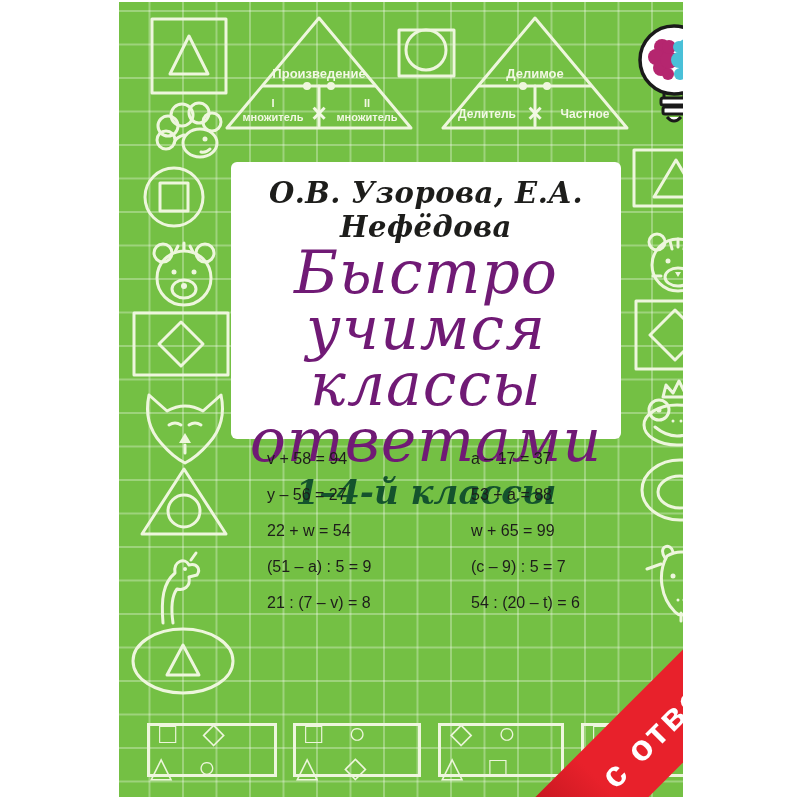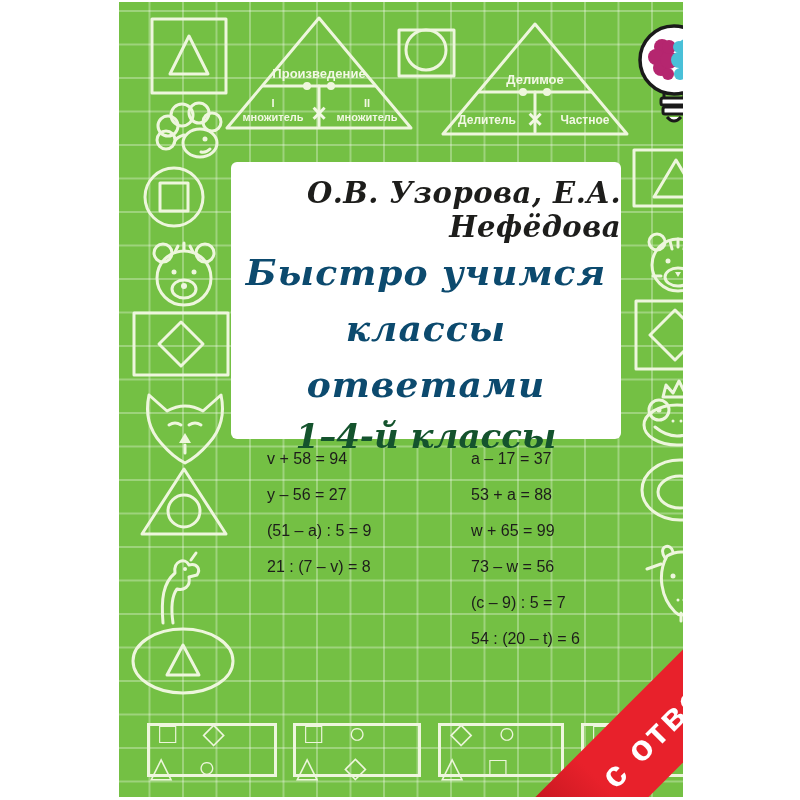--- a/index.html
+++ b/index.html
@@ -12,23 +12,23 @@
            linear-gradient(90deg, rgba(255,255,255,.30) 2px, transparent 2px);
          background-size:33.5px 33.5px;background-position:-4px 8px;margin-left:24px;}
   .deco{position:absolute;}
   .deco svg{display:block;}
   .lin{stroke:#eef6dd;stroke-width:3;fill:none;stroke-linecap:round;stroke-linejoin:round;}
   .fil{fill:#eef6dd;stroke:none;}
   .diaglabel{fill:#f2f8e4;font-family:"Liberation Sans",sans-serif;font-weight:bold;}
   .panel{position:absolute;left:112px;top:160px;width:390px;height:277px;background:#ffffff;
          border-radius:6px;text-align:center;}
   .authors{margin-top:14px;font-family:"DejaVu Serif",serif;font-style:italic;font-weight:bold;
-           font-size:29px;color:#1d1d1b;letter-spacing:.5px;text-align:right;}
-  .title-line{font-family:"DejaVu Serif",serif;font-style:italic;font-weight:bold;
-              font-size:36px;line-height:56px;color:#0c4a6e;letter-spacing:1px;}
+           font-size:29px;color:#1d1d1b;letter-spacing:.5px;}
+  .title-line{font-family:"DejaVu Serif",serif;font-style:italic;font-weight:normal;
+              font-size:60px;line-height:56px;color:#701a75;letter-spacing:1px;}
   .subtitle{margin-top:4px;font-family:"DejaVu Serif",serif;font-style:italic;font-weight:bold;
             font-size:34px;color:#14532d;}
   .eq-col{position:absolute;top:439px;color:#1d1d1b;font-size:16px;line-height:36px;}
   .eq-col.left{left:148px;}
   .eq-col.right{left:352px;}
   .strip{position:absolute;top:721px;height:48px;border:3px solid #eef6dd;
          display:flex;align-items:center;justify-content:center;
          color:#eef6dd;font-size:29px;letter-spacing:9px;text-indent:9px;}
   .ribbon{position:absolute;left:358px;top:660px;width:420px;height:80px;
           transform:rotate(-45deg);
@@ -58,21 +58,21 @@
       </svg>
     </div>
 
     <div class="deco" style="left:277px;top:21px;">
       <svg width="62" height="56" viewBox="0 0 62 56">
         <rect class="lin" x="3" y="7" width="55" height="46"></rect>
         <circle class="lin" cx="30" cy="27" r="20"></circle>
       </svg>
     </div>
 
-    <div class="deco" style="left:318px;top:16px;">
+    <div class="deco" style="left:318px;top:10px;">
       <svg width="196" height="122" viewBox="0 0 196 122">
         <path class="lin" d="M98,6 L6,116 H190 Z"></path>
         <line class="lin" x1="42" y1="74" x2="154" y2="74"></line>
         <circle class="fil" cx="86" cy="74" r="4"></circle>
         <circle class="fil" cx="110" cy="74" r="4"></circle>
         <line class="lin" x1="98" y1="74" x2="98" y2="114"></line>
         <text class="diaglabel" x="98" y="66" font-size="13" text-anchor="middle">Делимое</text>
         <text class="diaglabel" x="98" y="110" font-size="26" text-anchor="middle">×</text>
         <text class="diaglabel" x="50" y="106" font-size="12" text-anchor="middle">Делитель</text>
         <text class="diaglabel" x="148" y="106" font-size="12" text-anchor="middle">Частное</text>
@@ -236,28 +236,28 @@
       <div class="authors">О.В. Узорова, Е.А. Нефёдова</div>
       <div class="title-line">Быстро учимся</div>
       <div class="title-line">классы</div>
       <div class="title-line">ответами</div>
       <div class="subtitle">1–4-й классы</div>
     </div>
 
     <div class="eq-col left">
       <div>v + 58 = 94</div>
       <div>y – 56 = 27</div>
+      <div>22 + w = 54</div>
       <div>(51 – a) : 5 = 9</div>
       <div>21 : (7 – v) = 8</div>
     </div>
     <div class="eq-col right">
       <div>a – 17 = 37</div>
       <div>53 + a = 88</div>
       <div>w + 65 = 99</div>
-      <div>73 – w = 56</div>
       <div>(c – 9) : 5 = 7</div>
       <div>54 : (20 – t) = 6</div>
     </div>
 
     <div class="strip" style="left:28px;width:124px;">□ ◇ △ ○</div>
     <div class="strip" style="left:174px;width:122px;">□ ○ △ ◇</div>
     <div class="strip" style="left:319px;width:120px;">◇ ○ △ □</div>
     <div class="strip" style="left:462px;width:122px;">□ ◇ △ ○</div>
 
     <div class="ribbon">

